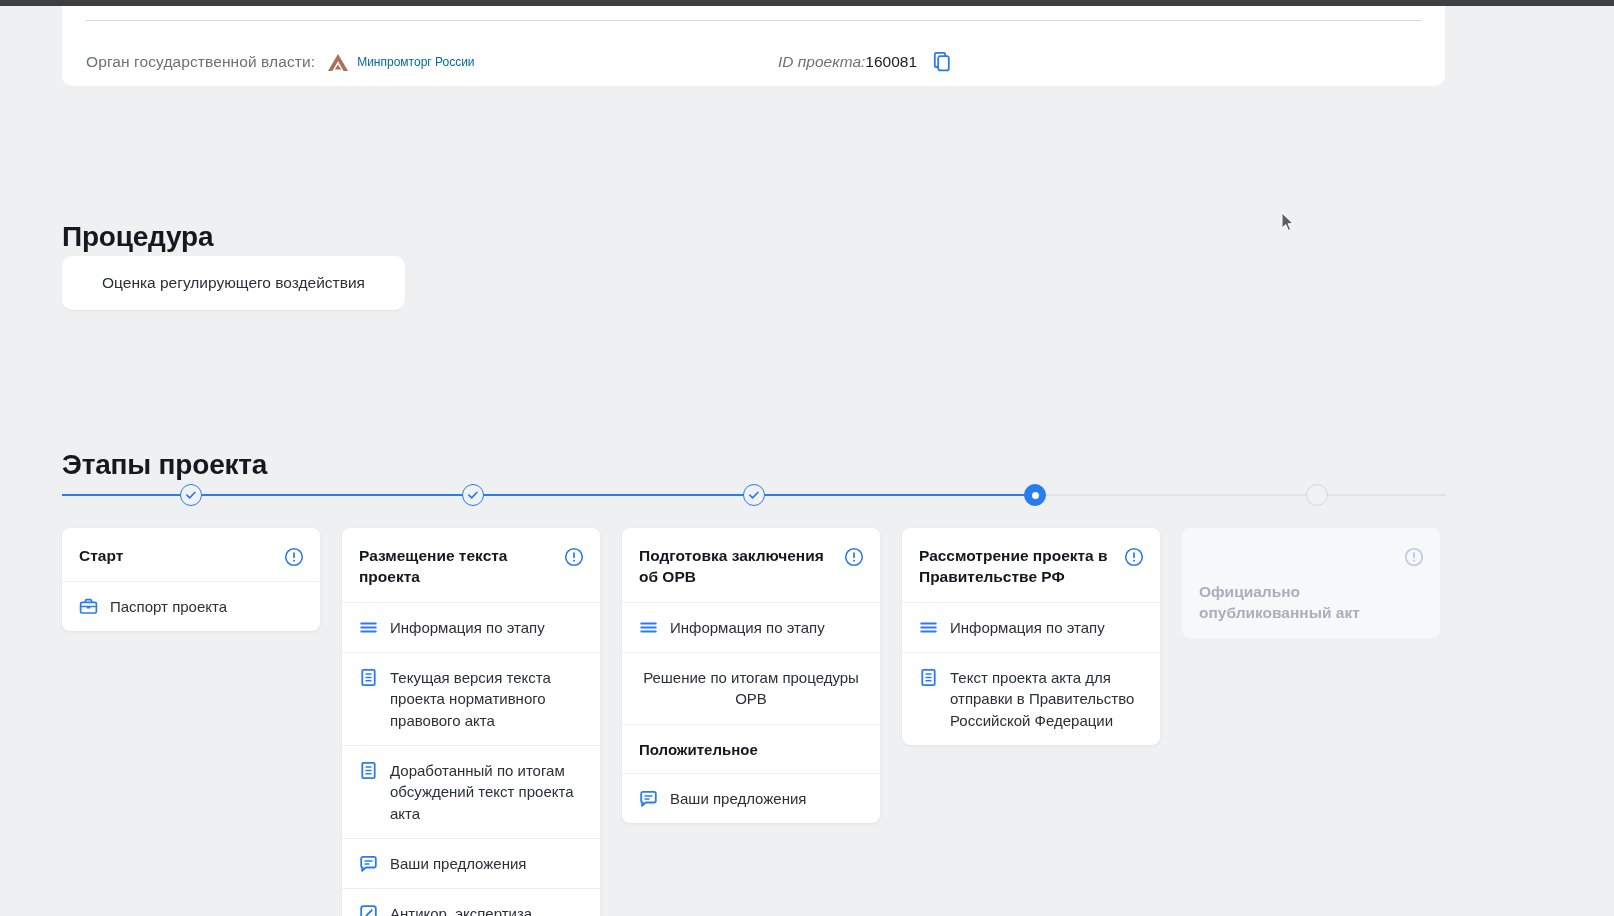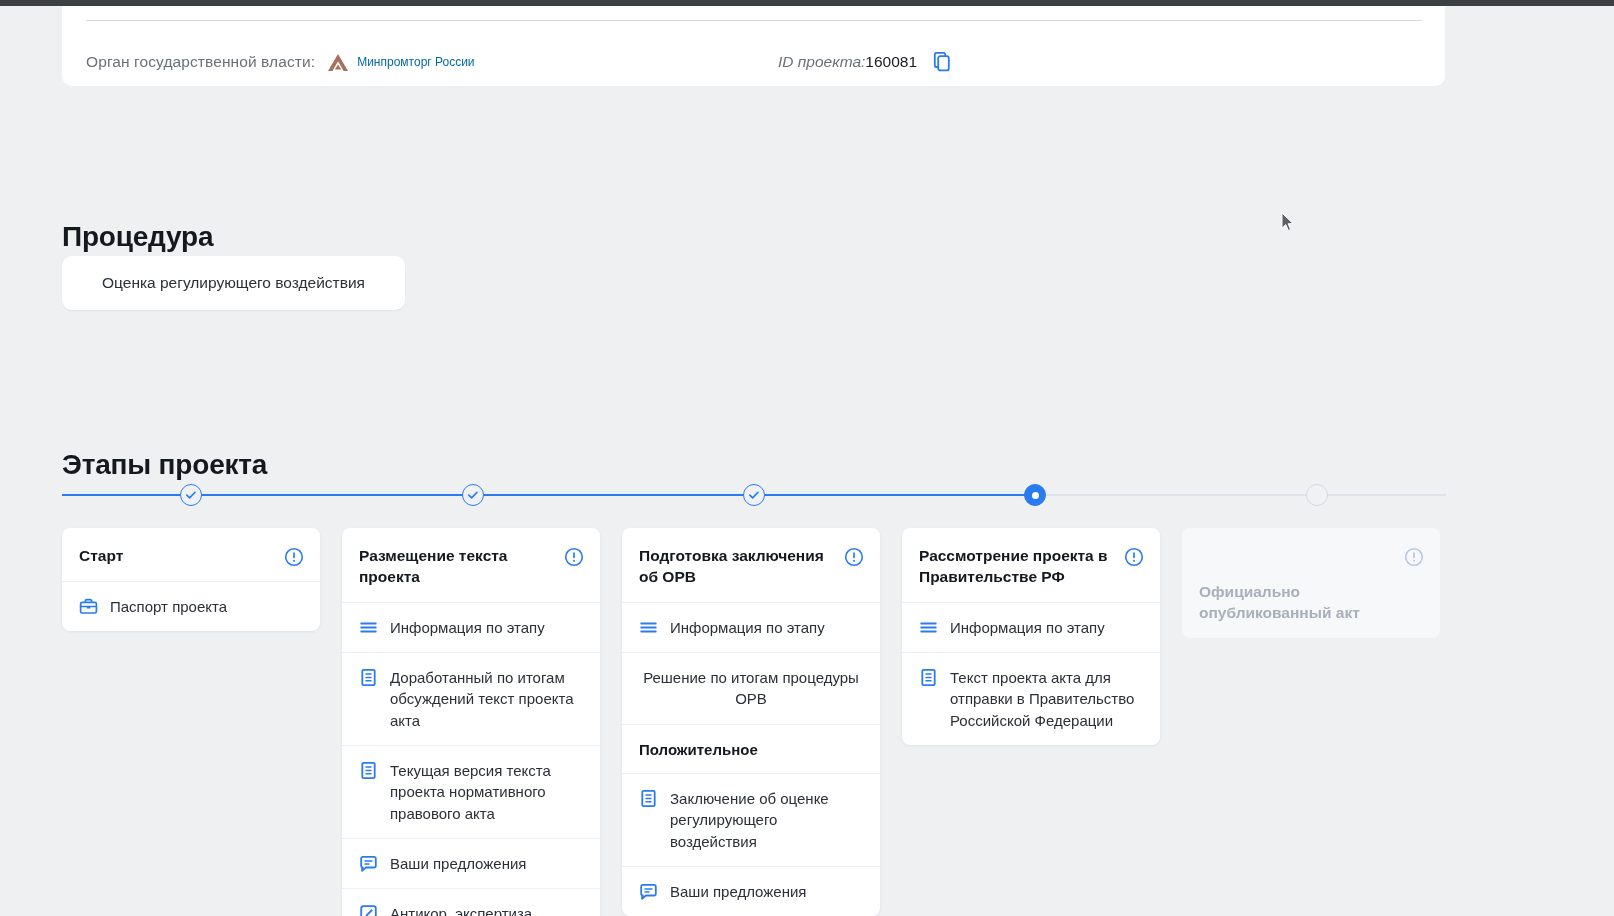--- a/index.html
+++ b/index.html
@@ -354,30 +354,30 @@
           </svg>
                  <span class="r-text">Информация по этапу</span>
                </div>
         <div class="card-row">
                  <svg class="r-icon" width="19" height="19" viewBox="0 0 19 19">
                <rect x="3.3" y="1.8" width="12.4" height="15.4" rx="1.2" fill="none" stroke="#2a7bf0" stroke-width="1.8"></rect>
                <rect x="6.3" y="5.3" width="6.4" height="1.5" rx="0.7" fill="#2a7bf0"></rect>
                <rect x="6.3" y="8.7" width="6.4" height="1.5" rx="0.7" fill="#2a7bf0"></rect>
                <rect x="6.3" y="12.1" width="6.4" height="1.5" rx="0.7" fill="#2a7bf0"></rect>
           </svg>
-                 <span class="r-text">Доработанный по итогам обсуждений текст проекта акта</span>
+                 <span class="r-text">Текущая версия текста проекта нормативного правового акта</span>
                </div>
         <div class="card-row">
                  <svg class="r-icon" width="19" height="19" viewBox="0 0 19 19">
                <rect x="3.3" y="1.8" width="12.4" height="15.4" rx="1.2" fill="none" stroke="#2a7bf0" stroke-width="1.8"></rect>
                <rect x="6.3" y="5.3" width="6.4" height="1.5" rx="0.7" fill="#2a7bf0"></rect>
                <rect x="6.3" y="8.7" width="6.4" height="1.5" rx="0.7" fill="#2a7bf0"></rect>
                <rect x="6.3" y="12.1" width="6.4" height="1.5" rx="0.7" fill="#2a7bf0"></rect>
           </svg>
-                 <span class="r-text">Текущая версия текста проекта нормативного правового акта</span>
+                 <span class="r-text">Доработанный по итогам обсуждений текст проекта акта</span>
                </div>
         <div class="card-row">
                  <svg class="r-icon" width="19" height="19" viewBox="0 0 19 19">
                <path d="M2.2 4.5 A1.6 1.6 0 0 1 3.8 2.9 H15.2 A1.6 1.6 0 0 1 16.8 4.5 V11.9 A1.6 1.6 0 0 1 15.2 13.5 H6.9 L3.1 16.8 V13.5 H3.8 A1.6 1.6 0 0 1 2.2 11.9 Z" fill="none" stroke="#2a7bf0" stroke-width="1.8" stroke-linejoin="round"></path>
                <rect x="5.3" y="6.2" width="8.4" height="1.5" rx="0.7" fill="#2a7bf0"></rect>
                <rect x="5.3" y="9.2" width="5.4" height="1.5" rx="0.7" fill="#2a7bf0"></rect>
           </svg>
                  <span class="r-text">Ваши предложения</span>
                </div>
         <div class="card-row">
@@ -408,29 +408,20 @@
         <div class="card-row centered">
 
                  <span class="r-text">Решение по итогам процедуры ОРВ</span>
                </div>
         <div class="card-row bold-label">
 
                  <span class="r-text">Положительное</span>
                </div>
         <div class="card-row">
                  <svg class="r-icon" width="19" height="19" viewBox="0 0 19 19">
-               <rect x="3.3" y="1.8" width="12.4" height="15.4" rx="1.2" fill="none" stroke="#2a7bf0" stroke-width="1.8"></rect>
-               <rect x="6.3" y="5.3" width="6.4" height="1.5" rx="0.7" fill="#2a7bf0"></rect>
-               <rect x="6.3" y="8.7" width="6.4" height="1.5" rx="0.7" fill="#2a7bf0"></rect>
-               <rect x="6.3" y="12.1" width="6.4" height="1.5" rx="0.7" fill="#2a7bf0"></rect>
-          </svg>
-                 <span class="r-text">Заключение об оценке регулирующего воздействия</span>
-               </div>
-        <div class="card-row">
-                 <svg class="r-icon" width="19" height="19" viewBox="0 0 19 19">
                <path d="M2.2 4.5 A1.6 1.6 0 0 1 3.8 2.9 H15.2 A1.6 1.6 0 0 1 16.8 4.5 V11.9 A1.6 1.6 0 0 1 15.2 13.5 H6.9 L3.1 16.8 V13.5 H3.8 A1.6 1.6 0 0 1 2.2 11.9 Z" fill="none" stroke="#2a7bf0" stroke-width="1.8" stroke-linejoin="round"></path>
                <rect x="5.3" y="6.2" width="8.4" height="1.5" rx="0.7" fill="#2a7bf0"></rect>
                <rect x="5.3" y="9.2" width="5.4" height="1.5" rx="0.7" fill="#2a7bf0"></rect>
           </svg>
                  <span class="r-text">Ваши предложения</span>
                </div>
              </div>
       <div class="card card-w1 ">
                <div class="card-head">
                  <div class="card-title">Рассмотрение проекта в Правительстве РФ</div>

